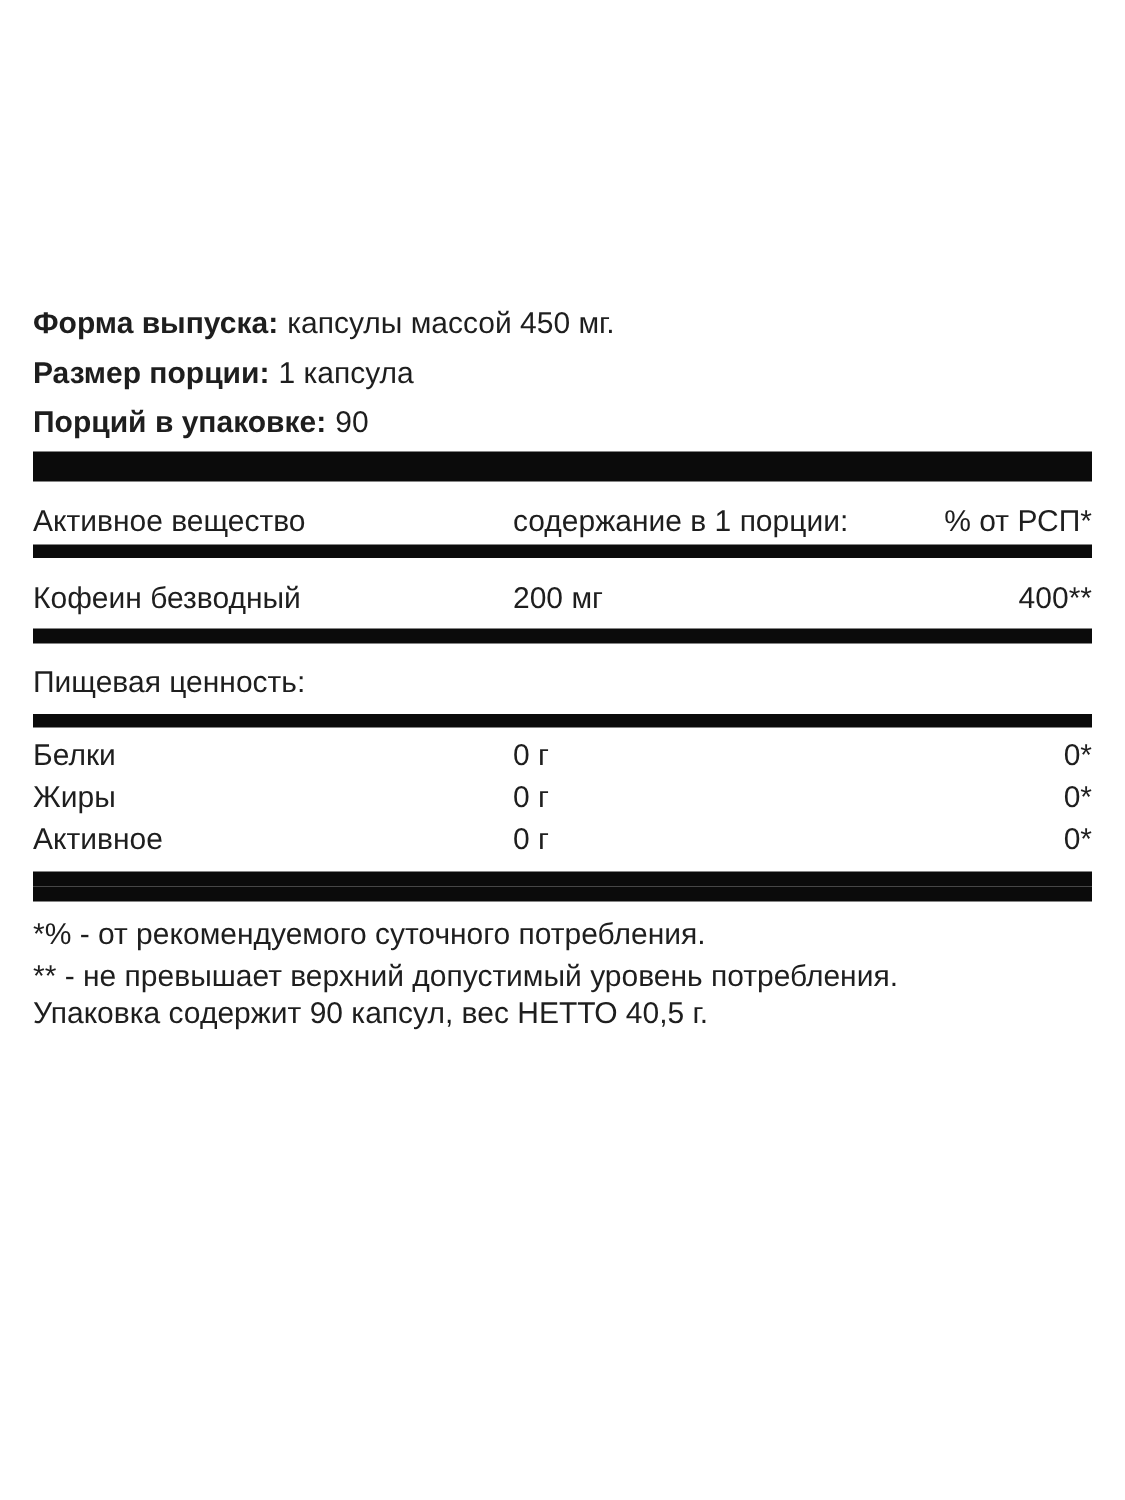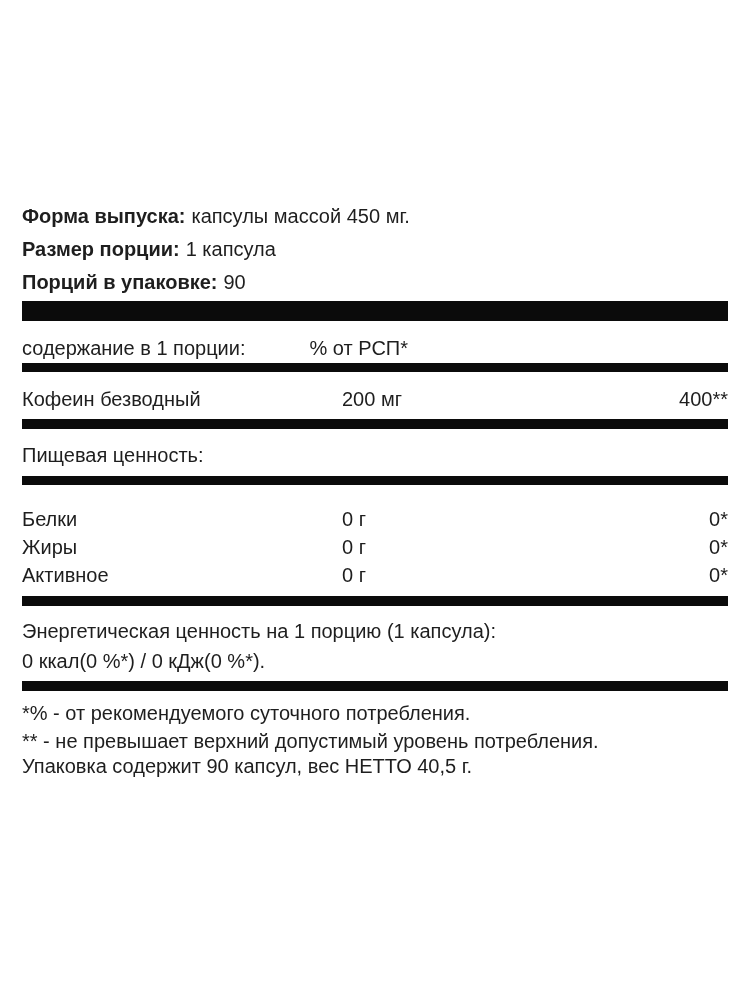--- a/index.html
+++ b/index.html
@@ -24,21 +24,21 @@
   .bar-mid    { height: 10px; }
   .bar-thin   { height: 9px; }
   
   .trow { display: flex; align-items: baseline; font-size: 20px; line-height: 22px; }
   .c1 { flex: 1 1 auto; text-align: left; }
   .c2 { width: 250px; flex: 0 0 auto; text-align: left; }
   .c3 { width: 136px; flex: 0 0 auto; text-align: right; }
   .header-row { margin-top: 16px; margin-bottom: 4px; }
   .active-row { margin-top: 16px; margin-bottom: 9px; }
   .section-title { font-size: 20px; line-height: 22px; margin-top: 15px; margin-bottom: 10px; }
-  .nutrition-rows { margin-top: 20px; margin-bottom: 7px; }
+  .nutrition-rows { margin-top: 5px; margin-bottom: 7px; }
   .nutrition-rows .trow { line-height: 28px; }
   
   .energy-block { margin-top: 10px; margin-bottom: 5px; }
   .energy-line { font-size: 20px; line-height: 30px; }
   
   .footnotes { margin-top: 8px; }
   .footnote-line { font-size: 20px; line-height: 28px; }
   .package-note { font-size: 20px; line-height: 22px; }
 </style>
 </head>
@@ -54,20 +54,21 @@
       <span class="intro-label">Размер порции:</span><span>1 капсула</span>
     </div>
     <div class="intro-line">
       <span class="intro-label">Порций в упаковке:</span><span>90</span>
     </div>
   </div>
 
   <div class="bar bar-thick"></div>
 
   <div class="trow header-row">
+    <span class="c1">Активное вещество</span>
     <span class="c2">содержание в 1 порции:</span>
     <span class="c3">% от РСП*</span>
   </div>
 
   <div class="bar bar-thin"></div>
 
   <div class="trow active-row">
     <span class="c1">Кофеин безводный</span>
     <span class="c2">200 мг</span>
     <span class="c3">400**</span>
@@ -92,24 +93,20 @@
     </div>
     <div class="trow">
       <span class="c1">Активное</span>
       <span class="c2">0 г</span>
       <span class="c3">0*</span>
     </div>
   </div>
 
   <div class="bar bar-mid"></div>
 
-  <div class="energy-block">
-    <div class="energy-line">Энергетическая ценность на 1 порцию (1 капсула):</div>
-    <div class="energy-line">0 ккал(0 %*) / 0 кДж(0 %*).</div>
-  </div>
 
   <div class="bar bar-mid"></div>
 
   <div class="footnotes">
     <div class="footnote-line">*% - от рекомендуемого суточного потребления.</div>
     <div class="footnote-line">** - не превышает верхний допустимый уровень потребления.</div>
   </div>
 
   <div class="package-note">Упаковка содержит 90 капсул, вес НЕТТО 40,5 г.</div>
 

